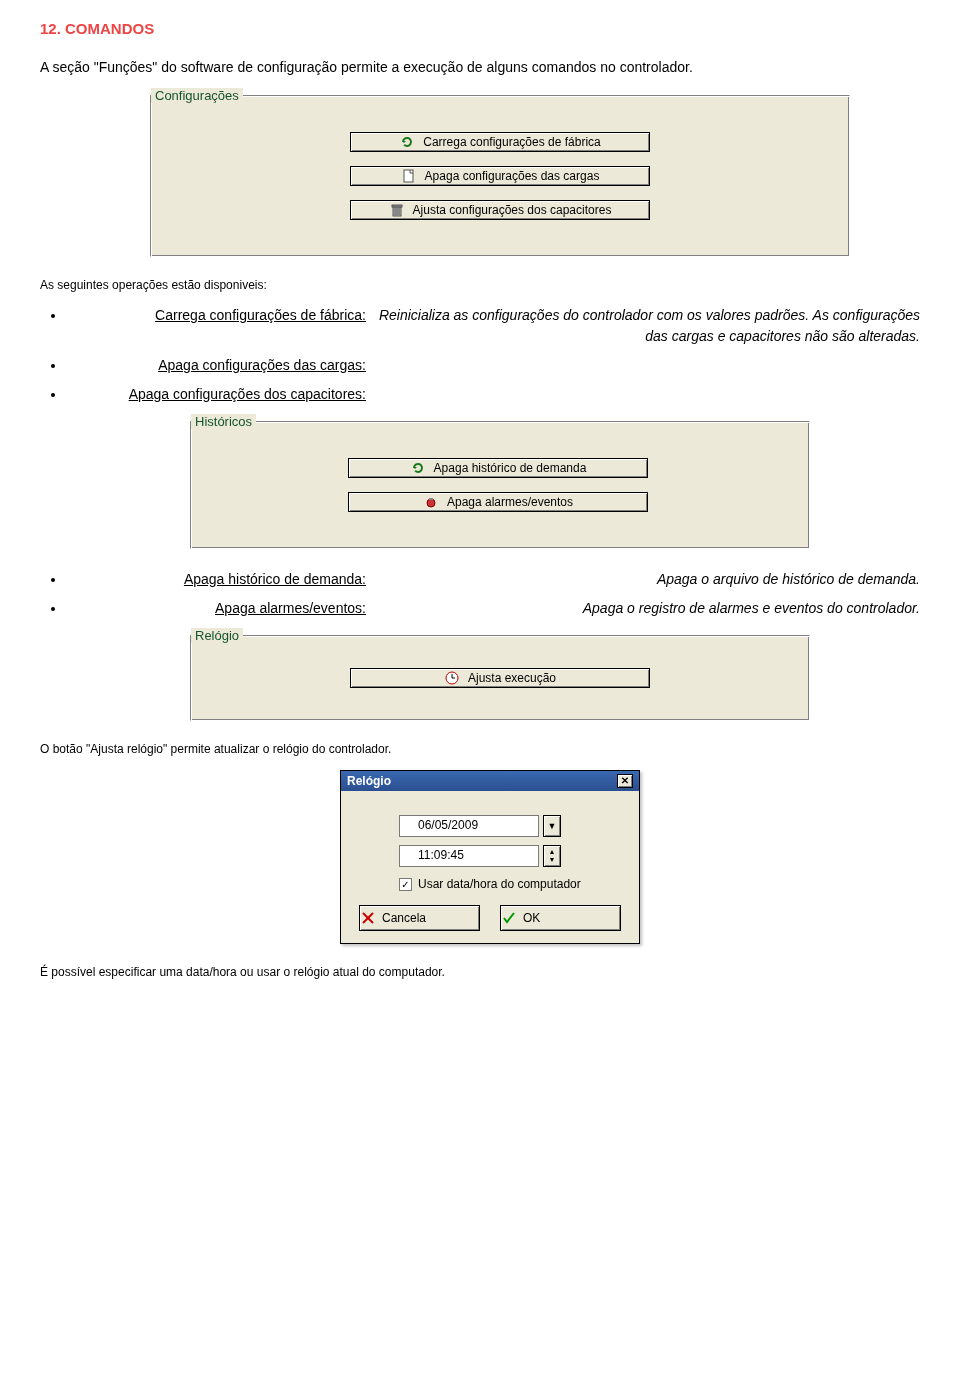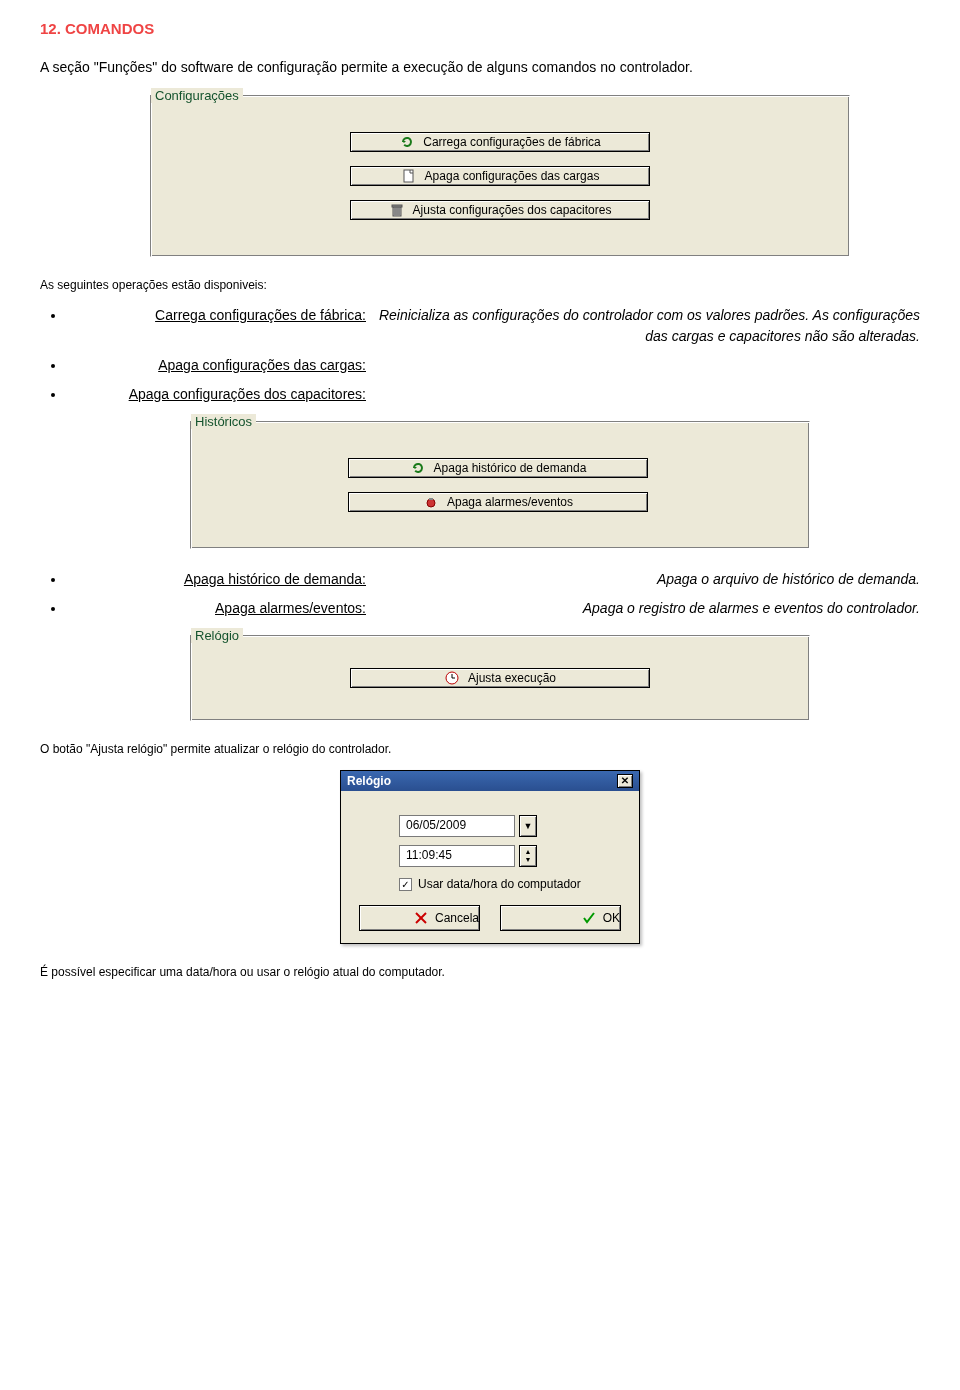--- a/index.html
+++ b/index.html
@@ -131,24 +131,24 @@
   }
   .dialog .body {
     padding: 16px 18px 12px 18px;
   }
   .field-row {
     display: flex; align-items: center; gap: 4px;
     margin: 8px 0 8px 40px;
   }
   .text-input {
     height: 22px;
-    width: 116px;
+    width: 140px;
     border: 1px solid #7a7a7a;
     background: #fff;
-    padding: 2px 6px;
+    padding: 2px 18px;
     font-size: 12px;
   }
   .combo-btn, .spin-btn {
     width: 18px; height: 22px;
     background: #ece9d8;
     border: 1px solid #000;
     box-shadow: inset 1px 1px 0 #fff, inset -1px -1px 0 #808080;
     display: flex; align-items:center; justify-content:center;
     font-size: 9px; line-height:1;
   }
@@ -164,21 +164,21 @@
     color:#000;
   }
   .dlg-btns {
     display:flex; justify-content: space-between; gap: 20px; margin-top: 10px;
   }
   .dlg-btn {
     flex:1; height: 26px;
     background:#ece9d8;
     border:1px solid #000;
     box-shadow: inset 1px 1px 0 #fff, inset -1px -1px 0 #808080;
-    display:flex; align-items:center; justify-content:flex-end; gap:6px;
+    display:flex; align-items:center; justify-content:flex-start; gap:6px;
     font-size:12px;
   }
 </style>
 </head>
 <body>
 
 <svg width="0" height="0" style="position:absolute">
   <defs>
     <g id="ic-refresh">
       <path d="M4 8a4 4 0 1 1 1.2 2.8" fill="none" stroke="#1a7a1a" stroke-width="2"></path>

